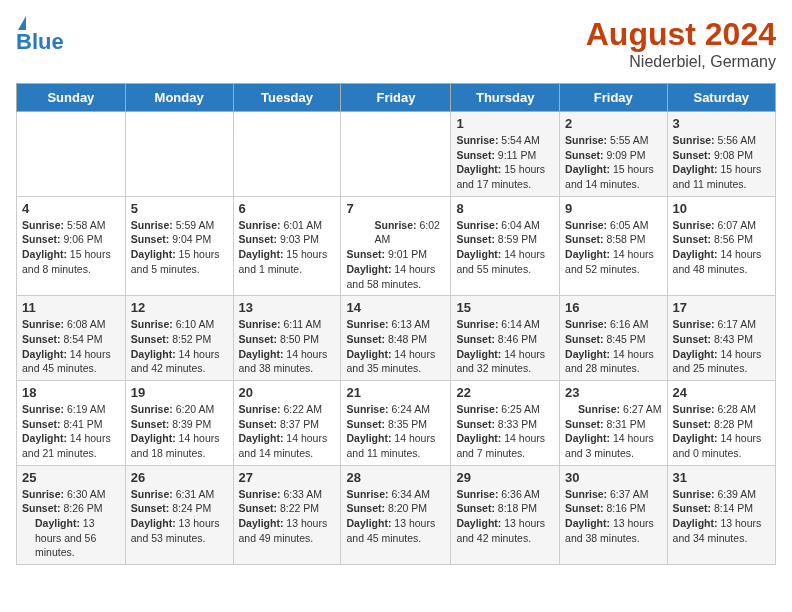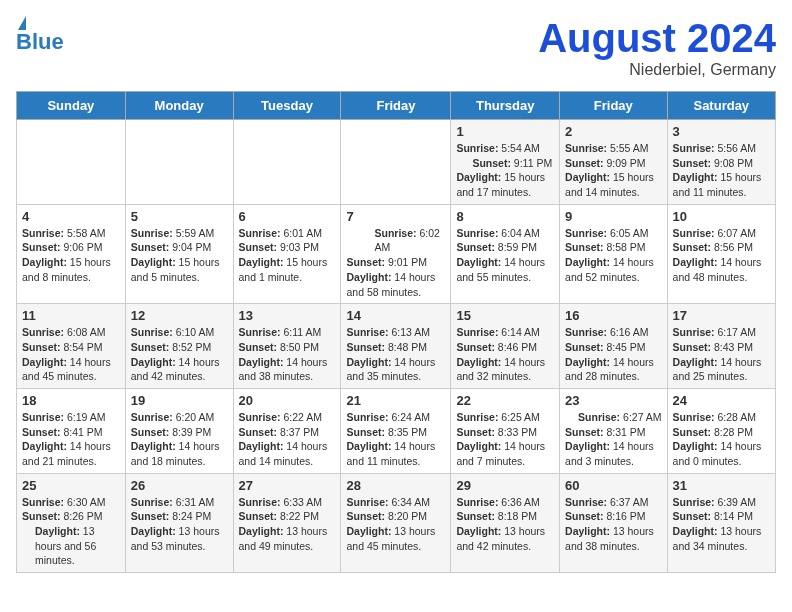--- a/index.html
+++ b/index.html
@@ -33,23 +33,23 @@
       height: 0;
       border-left: 8px solid transparent;
       border-bottom: 14px solid #2a7abf;
       margin-left: 2px;
       vertical-align: middle;
     }
     .title-section {
       text-align: right;
     }
     .month-title {
-      font-size: 40px;
+      font-size: 32px;
       font-weight: bold;
-      color: #1d4ed8;
+      color: #c2410c;
     }
     .location-title {
       font-size: 16px;
       color: #444;
     }
     table {
       width: 100%;
       border-collapse: collapse;
       font-size: 11px;
     }
@@ -118,21 +118,21 @@
   </thead>
   <tbody id="calendar-body">
   <tr>
         <td class="empty-cell"></td>
         <td class="empty-cell"></td>
         <td class="empty-cell"></td>
         <td class="empty-cell"></td>
         <td>
           <span class="day-num">1</span>
           <span style="display: block; line-height: 1.4;"><strong>Sunrise:</strong> 5:54 AM</span>
-          <span style="display: block; line-height: 1.4; margin-left: 16px;"><strong>Sunset:</strong> 9:11 PM</span>
+          <span style="display: block; line-height: 1.4;"><strong>Sunset:</strong> 9:11 PM</span>
           <span style="display: block; line-height: 1.4;"><strong>Daylight:</strong> 15 hours and 17 minutes.</span>
         </td>
         <td>
           <span class="day-num">2</span>
           <span style="display: block; line-height: 1.4;"><strong>Sunrise:</strong> 5:55 AM</span>
           <span style="display: block; line-height: 1.4;"><strong>Sunset:</strong> 9:09 PM</span>
           <span style="display: block; line-height: 1.4;"><strong>Daylight:</strong> 15 hours and 14 minutes.</span>
         </td>
         <td>
           <span class="day-num">3</span>
@@ -298,21 +298,21 @@
           <span style="display: block; line-height: 1.4;"><strong>Sunset:</strong> 8:20 PM</span>
           <span style="display: block; line-height: 1.4;"><strong>Daylight:</strong> 13 hours and 45 minutes.</span>
         </td>
         <td>
           <span class="day-num">29</span>
           <span style="display: block; line-height: 1.4;"><strong>Sunrise:</strong> 6:36 AM</span>
           <span style="display: block; line-height: 1.4;"><strong>Sunset:</strong> 8:18 PM</span>
           <span style="display: block; line-height: 1.4;"><strong>Daylight:</strong> 13 hours and 42 minutes.</span>
         </td>
         <td>
-          <span class="day-num">60</span>
+          <span class="day-num">30</span>
           <span style="display: block; line-height: 1.4;"><strong>Sunrise:</strong> 6:37 AM</span>
           <span style="display: block; line-height: 1.4;"><strong>Sunset:</strong> 8:16 PM</span>
           <span style="display: block; line-height: 1.4;"><strong>Daylight:</strong> 13 hours and 38 minutes.</span>
         </td>
         <td>
           <span class="day-num">31</span>
           <span style="display: block; line-height: 1.4;"><strong>Sunrise:</strong> 6:39 AM</span>
           <span style="display: block; line-height: 1.4;"><strong>Sunset:</strong> 8:14 PM</span>
           <span style="display: block; line-height: 1.4;"><strong>Daylight:</strong> 13 hours and 34 minutes.</span>
         </td>

